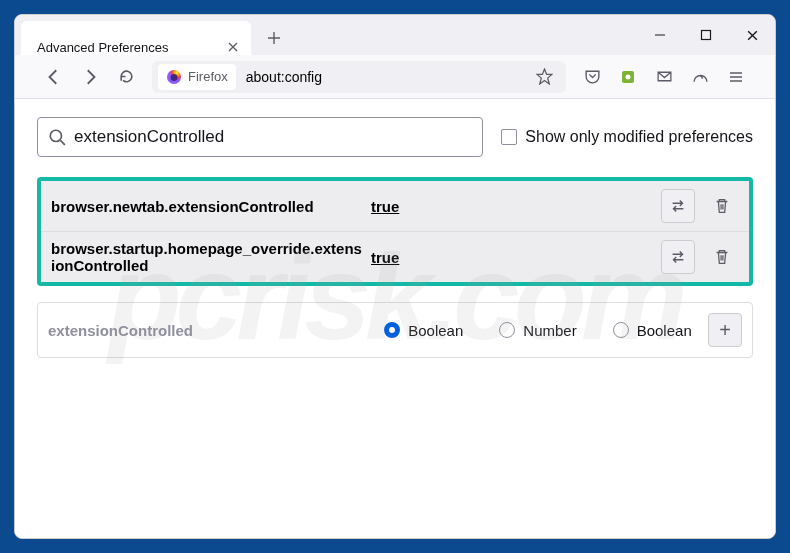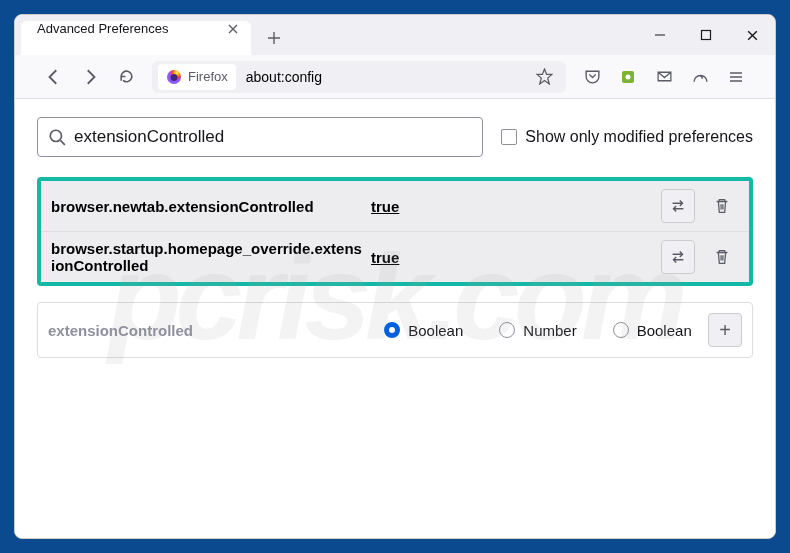--- a/index.html
+++ b/index.html
@@ -1,19 +1,19 @@
 <!DOCTYPE html>
 <html><head>
   <meta charset="utf-8">
   <style>
     * { margin:0; padding:0; box-sizing:border-box; font-family:"Segoe UI",Arial,sans-serif; }
     body { background:#0b4a8f; width:790px; height:553px; position:relative; overflow:hidden; }
     .window { position:absolute; top:14px; left:14px; right:14px; bottom:14px; background:#fff; border-radius:8px; display:flex; flex-direction:column; overflow:hidden; border:1px solid #ccc; }
     .tabbar { height:40px; background:#f0f0f4; display:flex; align-items:flex-end; padding-left:6px; position:relative; }
-    .tab { height:34px; background:#fff; border-radius:6px 6px 0 0; display:flex; align-items:flex-start; padding:0 10px; min-width:230px; font-size:13px; color:#15141a; margin-top:6px; }
+    .tab { height:34px; background:#fff; border-radius:6px 6px 0 0; display:flex; align-items:flex-end; padding:0 10px; min-width:230px; font-size:13px; color:#15141a; margin-top:6px; }
     .tab-title { margin-left:6px; flex:1; }
     .tab-close { width:16px; height:16px; display:flex; align-items:center; justify-content:center; color:#5b5b66; cursor:pointer; }
     .newtab-btn { width:30px; height:30px; display:flex; align-items:center; justify-content:center; margin-left:8px; margin-bottom:2px; color:#5b5b66; cursor:pointer; }
     .winctrls { position:absolute; right:0; top:0; height:40px; display:flex; }
     .winctrl { width:46px; height:40px; display:flex; align-items:center; justify-content:center; color:#1b1b1b; cursor:pointer; }
     .toolbar { height:44px; background:#f9f9fb; display:flex; align-items:center; padding:0 23px; gap:4px; border-bottom:1px solid #e0e0e6; }
     .tbtn { width:32px; height:32px; display:flex; align-items:center; justify-content:center; color:#5b5b66; border-radius:4px; cursor:pointer; }
     .urlbar { flex:1; height:32px; background:#f0f0f4; border-radius:6px; display:flex; align-items:center; padding:0 6px; margin:0 6px; }
     .identity { display:flex; align-items:center; background:#fff; border-radius:4px; padding:2px 8px; gap:6px; height:26px; }
     .ff-icon { width:16px; height:16px; }

